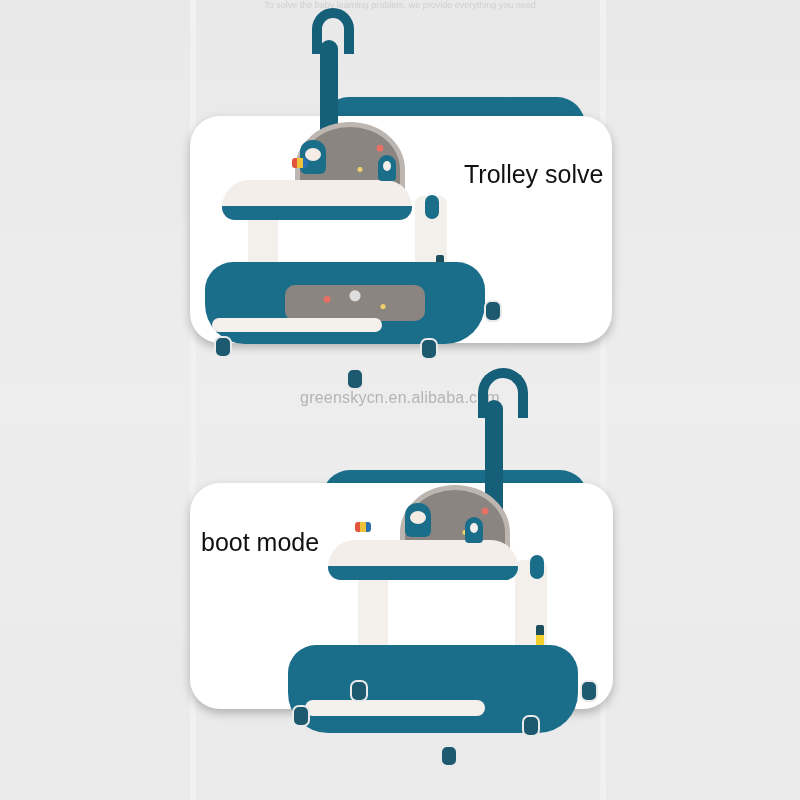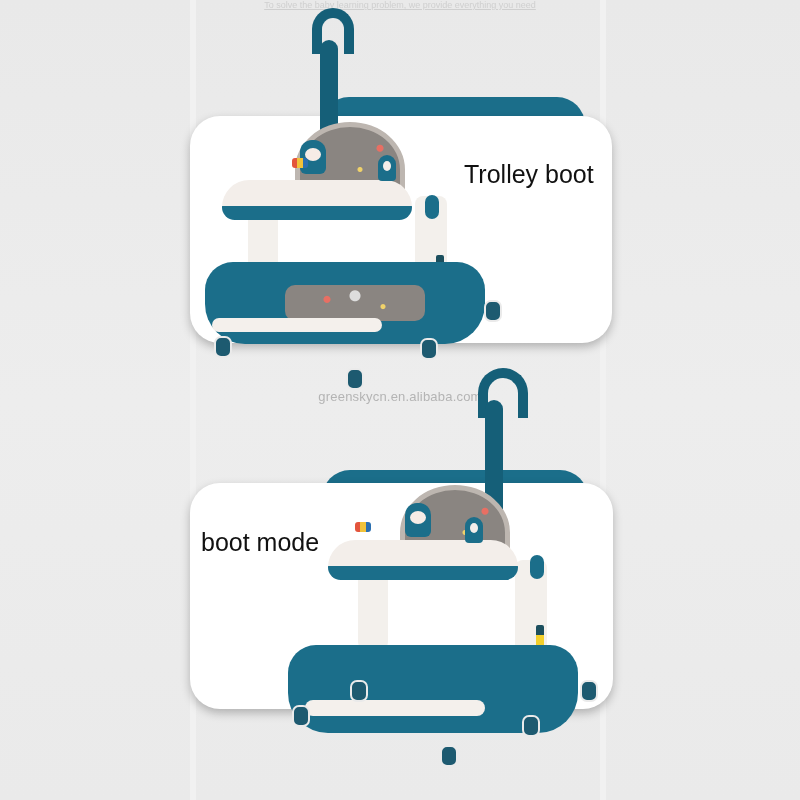--- a/index.html
+++ b/index.html
@@ -1,21 +1,21 @@
 <!DOCTYPE html>
 <html><head>
 <meta charset="utf-8">
 <style>
   html,body{margin:0;padding:0;}
   body{width:800px;height:800px;overflow:hidden;position:relative;
     background:linear-gradient(180deg,#e9e9e9 0%,#ededed 50%,#eaeaea 100%);
     font-family:"Liberation Sans",sans-serif;}
   .ghost{position:absolute;background:#f1f1f1;}
-  .tagline{position:absolute;top:0;left:0;width:800px;text-align:center;font-size:9px;color:#cfcfcf;line-height:10px;text-decoration:underline;}
-  .watermark{position:absolute;top:389px;left:0;width:800px;text-align:center;font-size:13px;color:#b4b4b4;letter-spacing:0.2px;}
+  .tagline{position:absolute;top:0;left:0;width:800px;text-align:center;font-size:9px;color:#cfcfcf;line-height:10px;}
+  .watermark{position:absolute;top:389px;left:0;width:800px;text-align:center;font-size:16px;color:#b4b4b4;letter-spacing:0.2px;}
   .panel{position:absolute;}
   .tab{position:absolute;background:#1b6e8a;border-radius:28px 28px 0 0;}
   .card{position:absolute;background:#fff;border-radius:30px;box-shadow:0 4px 10px rgba(0,0,0,0.25);}
   .label{position:absolute;font-size:25px;color:#111;white-space:nowrap;}
   
   .walker{position:absolute;width:300px;height:300px;}
   .handle-bar{position:absolute;background:#155f78;border-radius:10px;}
   .handle-loop{position:absolute;border:10px solid #155f78;border-bottom:none;border-radius:30px 30px 0 0;}
   .seat-back{position:absolute;background:#8a8581;border-radius:50% 50% 20px 20px;border:5px solid #bdb6b0;}
   .seat-pattern{position:absolute;inset:0;border-radius:inherit;
@@ -39,21 +39,21 @@
 <body>
 
 <div class="ghost" style="left:190px;top:0;width:6px;height:800px;"></div>
 <div class="ghost" style="left:600px;top:0;width:6px;height:800px;"></div>
 
 <div class="tagline">To solve the baby learning problem, we provide everything you need</div>
 
 <div class="panel">
   <div class="tab" style="left:321px;top:97px;width:264px;height:30px;"></div>
   <div class="card" style="left:190px;top:116px;width:422px;height:227px;"></div>
-  <div class="label" style="left:464px;top:160px;">Trolley boot</div>
+  <div class="label" style="left:464px;top:160px;">Trolley solve</div>
 
   <div class="walker" style="left:200px;top:0;">
     <div class="handle-loop" style="left:112px;top:8px;width:22px;height:36px;"></div>
     <div class="handle-bar" style="left:120px;top:40px;width:18px;height:170px;"></div>
     <div class="seat-back" style="left:95px;top:122px;width:100px;height:85px;">
         <div class="seat-pattern"></div>
       </div>
     <div class="leg" style="left:48px;top:210px;width:30px;height:70px;"></div>
     <div class="leg" style="left:215px;top:196px;width:32px;height:90px;"></div>
     <div class="tray" style="left:22px;top:180px;width:190px;height:26px;"></div>

